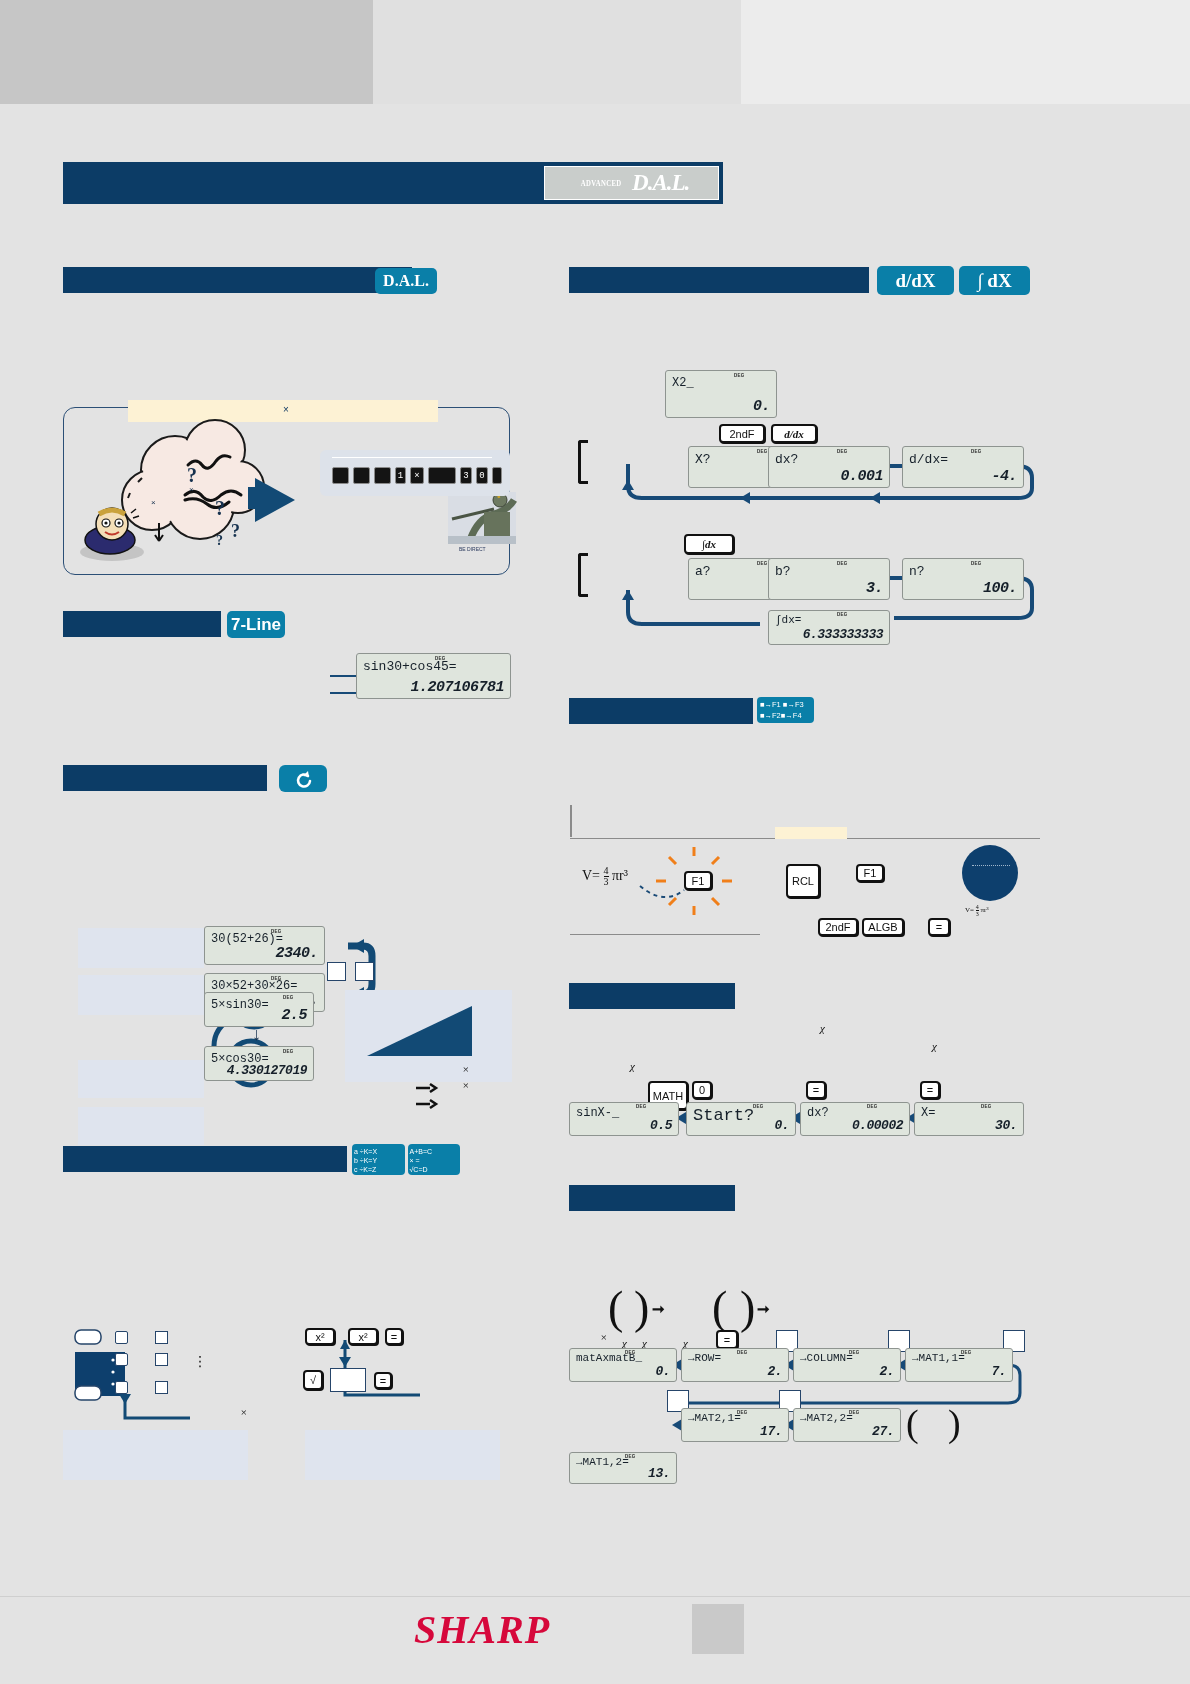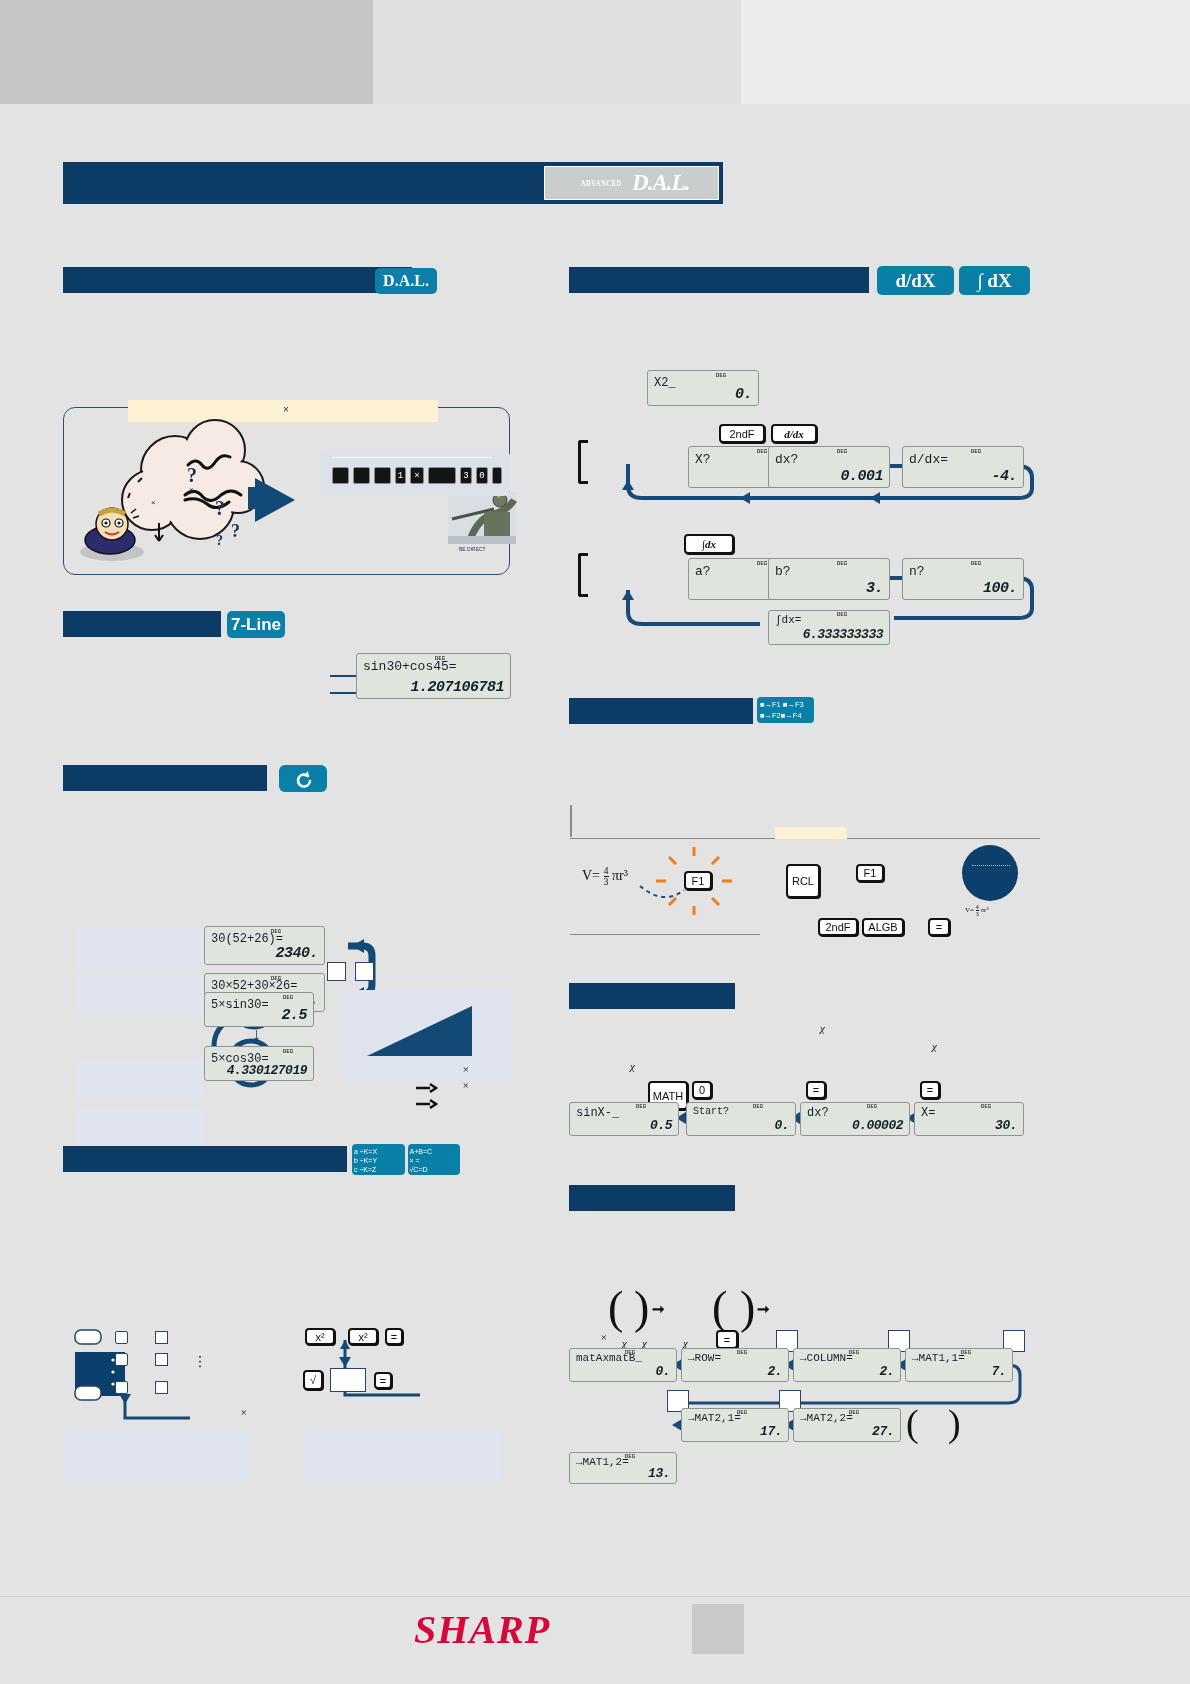--- a/index.html
+++ b/index.html
@@ -450,21 +450,21 @@
 <div class="abs wsq" style="left:330px; top:1368px; width:36px; height:24px;"></div>
 <div class="abs keycap" style="left:374px; top:1372px; width:18px; height:17px;">=</div>
 
 <div class="abs gblock" style="left:63px;  top:1430px; width:185px; height:50px;"></div>
 <div class="abs gblock" style="left:305px; top:1430px; width:195px; height:50px;"></div>
 
 <div class="abs navybar secbar" id="sec-ddx-bar"></div>
 <div class="abs badge" id="badge-ddx">d/dX</div>
 <div class="abs badge" id="badge-intdx">∫ dX</div>
 
-<div class="abs lcd" style="left:647px; top:370px; width:112px; height:36px;">
+<div class="abs lcd" style="left:665px; top:370px; width:112px; height:48px;">
   <span class="deg" style="left:68px; top:2px;">DEG</span>
   <span class="l1" style="font-size:12px;">X2_</span>
   <span class="l2">0.</span>
 </div>
 
 <div class="abs keycap" style="left:719px; top:424px; width:46px; height:19px;">2ndF</div>
 <div class="abs keycap serif" style="left:771px; top:424px; width:46px; height:19px;">d/dx</div>
 
 <div class="abs bracket" style="left:578px; top:440px; height:44px;"></div>
 
@@ -555,21 +555,21 @@
 <div class="abs keycap" style="left:806px; top:1081px; width:20px; height:18px;">=</div>
 <div class="abs keycap" style="left:920px; top:1081px; width:20px; height:18px;">=</div>
 
 <div class="abs lcd" style="left:569px; top:1102px; width:110px; height:34px;">
   <span class="deg" style="left:66px; top:1px;">DEG</span>
   <span class="l1" style="font-size:12px; top:3px;">sinX-_</span>
   <span class="l2 small">0.5</span>
 </div>
 <div class="abs lcd" style="left:686px; top:1102px; width:110px; height:34px;">
   <span class="deg" style="left:66px; top:1px;">DEG</span>
-  <span class="l1" style="font-size:10px; top:3px;">Start?</span>
+  <span class="l1" style="font-size:17px; top:3px;">Start?</span>
   <span class="l2 small">0.</span>
 </div>
 <div class="abs lcd" style="left:800px; top:1102px; width:110px; height:34px;">
   <span class="deg" style="left:66px; top:1px;">DEG</span>
   <span class="l1" style="font-size:12px; top:3px;">dx?</span>
   <span class="l2 small">0.00002</span>
 </div>
 <div class="abs lcd" style="left:914px; top:1102px; width:110px; height:34px;">
   <span class="deg" style="left:66px; top:1px;">DEG</span>
   <span class="l1" style="font-size:12px; top:3px;">X=</span>

